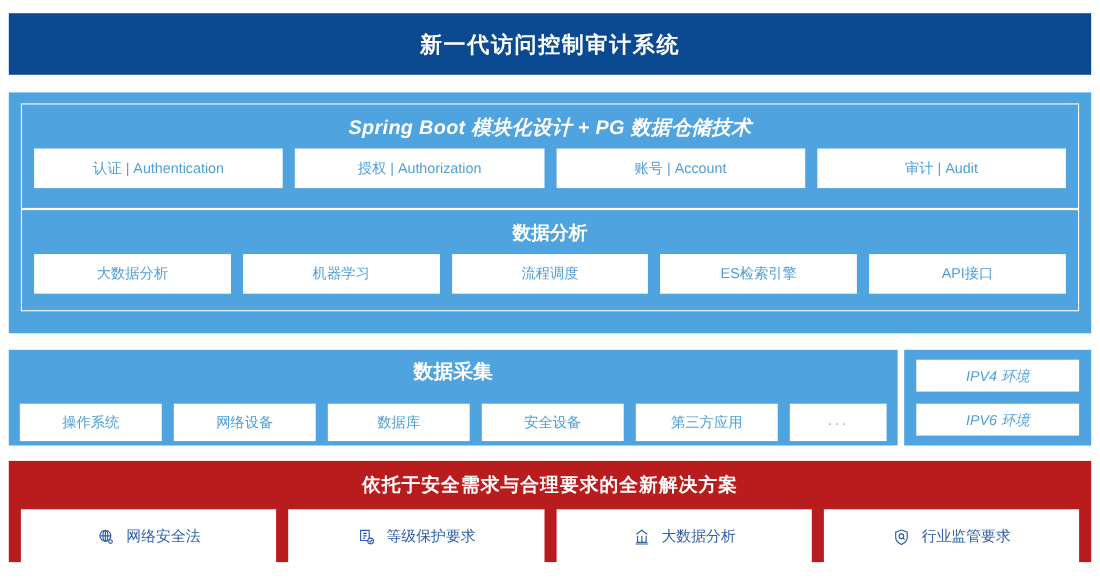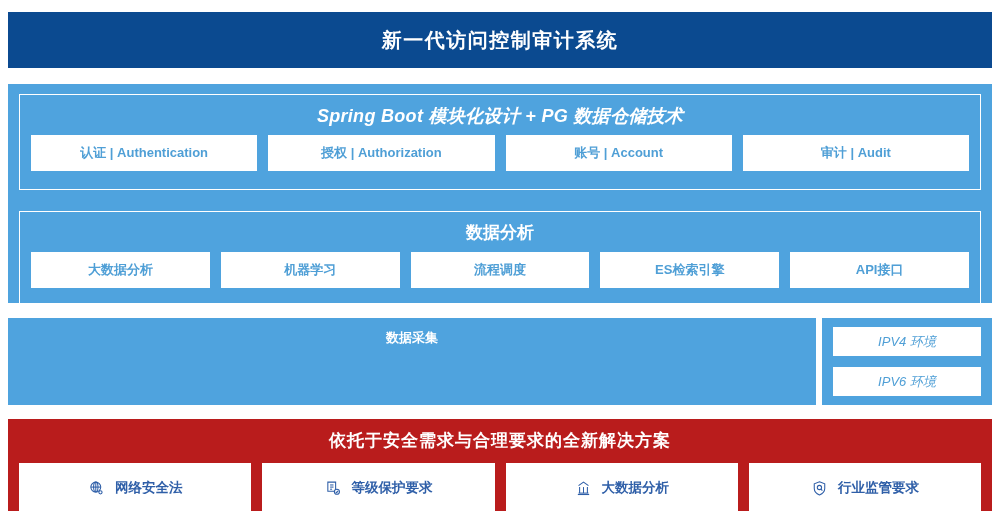--- a/index.html
+++ b/index.html
@@ -80,41 +80,41 @@
     padding: 8px 11px;
     box-sizing: border-box;
   }
 
   
   .group {
     border: 1px solid #ffffff;
     box-sizing: border-box;
     padding: 8px 11px 11px 11px;
   }
-  .group-spring { height: 96px; margin-bottom: 21px; }
+  .group-spring { height: 96px; margin-bottom: 0; }
   .group-analysis { height: 93px; }
 
   .group-title {
     text-align: center;
     color: #ffffff;
     font-size: 17px;
     font-weight: bold;
     line-height: 26px;
     margin-bottom: 6px;
   }
   .group-title.italic {
     font-style: italic;
     font-size: 18px;
     letter-spacing: 0.3px;
   }
 
   .section-title {
     text-align: center;
     color: #ffffff;
-    font-size: 13px;
+    font-size: 18px;
     font-weight: bold;
     line-height: 24px;
     margin-bottom: 17px;
   }
   .section-title.bottom-title {
     font-size: 17px;
     letter-spacing: 1px;
     line-height: 28px;
     margin-bottom: 8px;
   }
@@ -128,21 +128,20 @@
     flex: 1 1 0;
     background: #ffffff;
     height: 36px;
     display: flex;
     align-items: center;
     justify-content: center;
     color: #4f9fd6;
     font-size: 13px;
     box-sizing: border-box;
     white-space: nowrap;
-    font-weight: bold;
   }
   .panel-collect .card { height: 34px; font-size: 13px; }
   .panel-collect .card.narrow { flex: 0 0 88px; color: #8ab8dc; letter-spacing: 2px; }
 
   .panel-bottom .card {
     height: 50px;
     color: #2f5fa8;
     font-size: 13.5px;
     gap: 9px;
   }
@@ -196,20 +195,28 @@
         <div class="card">流程调度</div>
         <div class="card">ES检索引擎</div>
         <div class="card">API接口</div>
       </div>
     </div>
 
   </div>
 
   <div class="panel panel-collect">
     <div class="section-title">数据采集</div>
+    <div class="card-row">
+      <div class="card">操作系统</div>
+      <div class="card">网络设备</div>
+      <div class="card">数据库</div>
+      <div class="card">安全设备</div>
+      <div class="card">第三方应用</div>
+      <div class="card narrow">···</div>
+    </div>
   </div>
 
   <div class="panel panel-ipv">
     <div class="ipv-card">IPV4 环境</div>
     <div class="ipv-card">IPV6 环境</div>
   </div>
 
   <div class="panel panel-bottom">
     <div class="section-title bottom-title">依托于安全需求与合理要求的全新解决方案</div>
     <div class="card-row">

